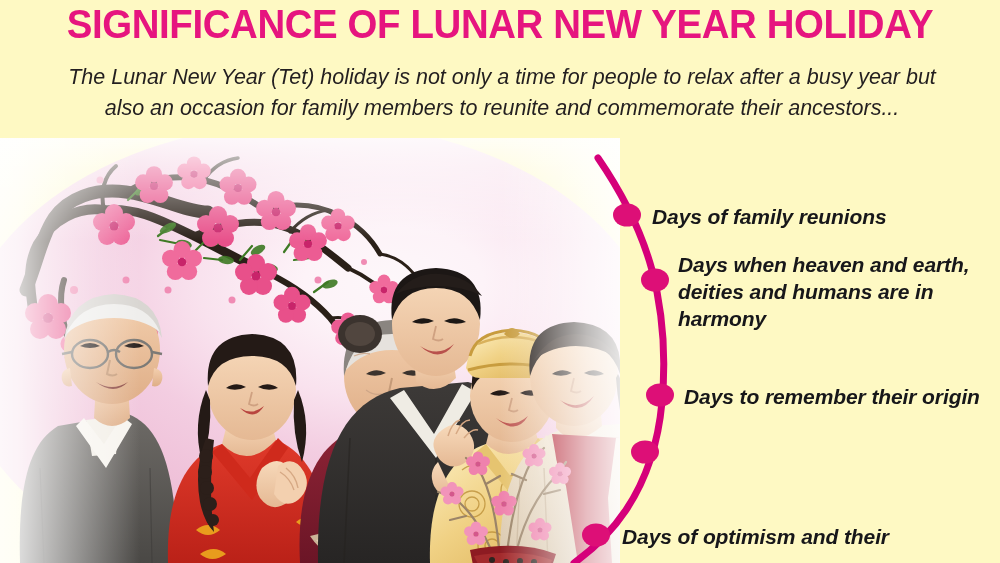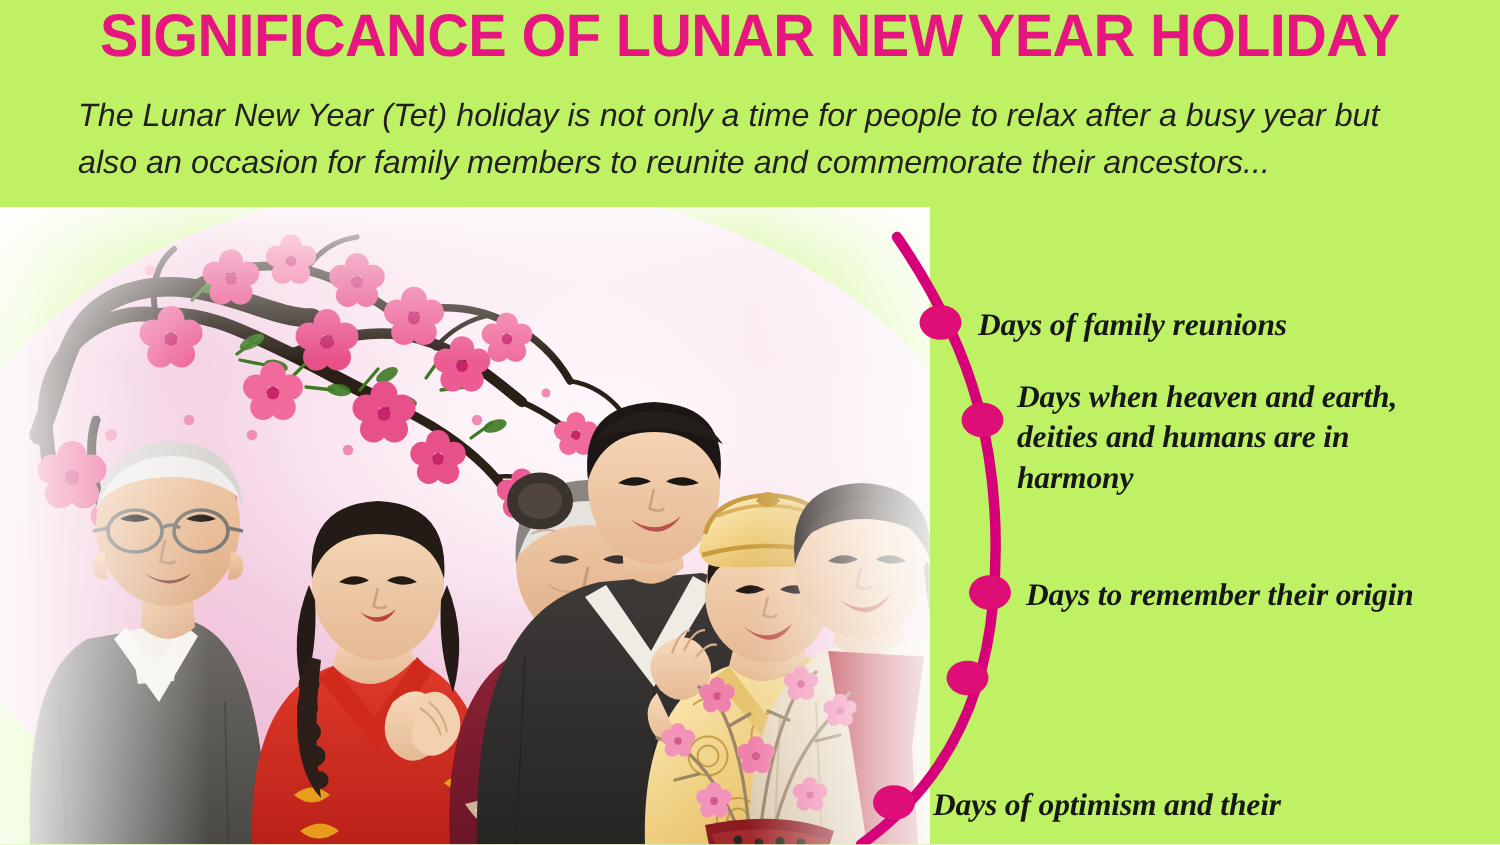--- a/index.html
+++ b/index.html
@@ -5,21 +5,21 @@
   html, body {
     margin: 0;
     padding: 0;
     background: #ffffff;
   }
   #stage {
     position: relative;
     width: 1000px;
     height: 563px;
     overflow: hidden;
-    background: #bef264;
+    background: #fef9c3;
     font-family: "Liberation Sans", sans-serif;
   }
 
   
   #title {
     position: absolute;
     left: 0;
     top: 2px;
     width: 1000px;
     text-align: center;
@@ -33,21 +33,21 @@
     transform-origin: 50% 50%;
     white-space: nowrap;
   }
 
   
   #subtitle {
     position: absolute;
     left: 52px;
     top: 62px;
     width: 900px;
-    text-align: left;
+    text-align: center;
     font-family: "Liberation Sans", sans-serif;
     font-style: italic;
     font-size: 21.5px;
     line-height: 31px;
     color: #231f20;
   }
 
   
   #photo-area {
     position: absolute;
@@ -97,21 +97,21 @@
   #arc-svg {
     position: absolute;
     left: 560px;
     top: 150px;
     width: 140px;
     height: 413px;
     overflow: visible;
   }
   .bullet-text {
     position: absolute;
-    font-family: Liberation Serif, serif;
+    font-family: Liberation Sans, sans-serif;
     font-weight: bold;
     font-style: italic;
     font-size: 21px;
     line-height: 27px;
     color: #17171a;
     letter-spacing: -0.1px;
   }
   #bullet-text-0 { left: 652px; top: 203px; width: 340px; }
   #bullet-text-1 { left: 678px; top: 251px; width: 300px; }
   #bullet-text-2 { left: 684px; top: 383px; width: 320px; }

